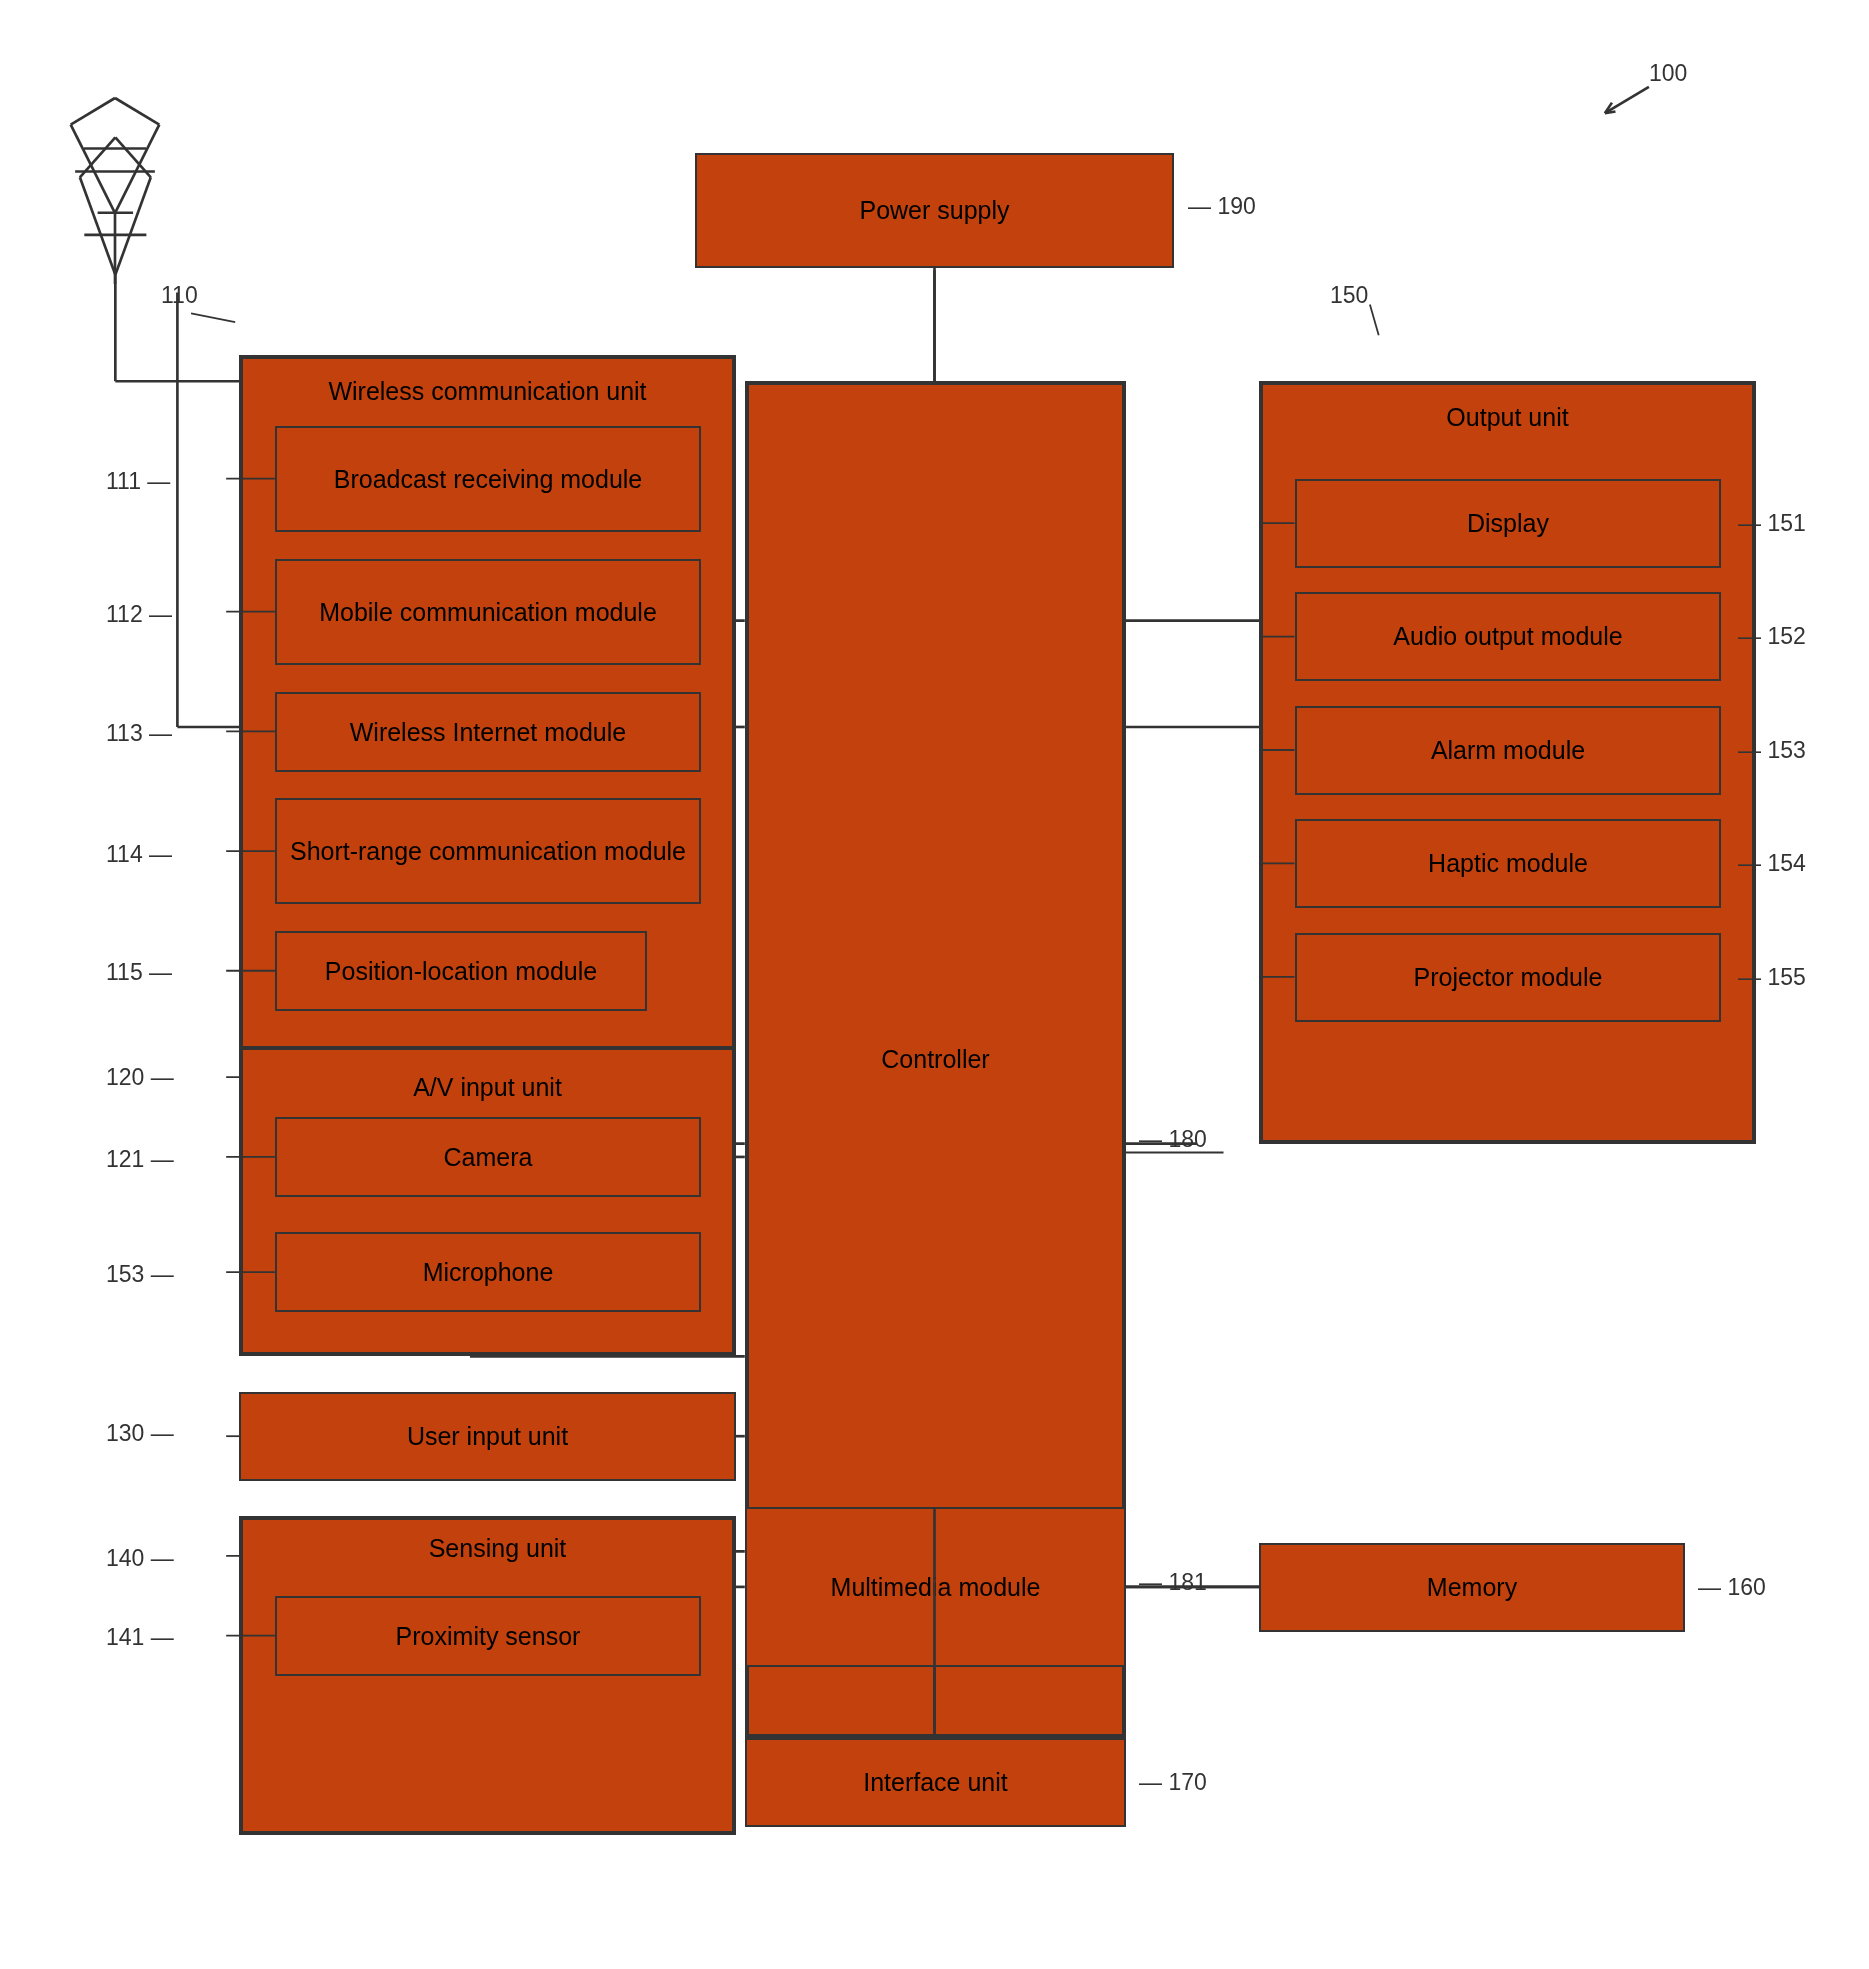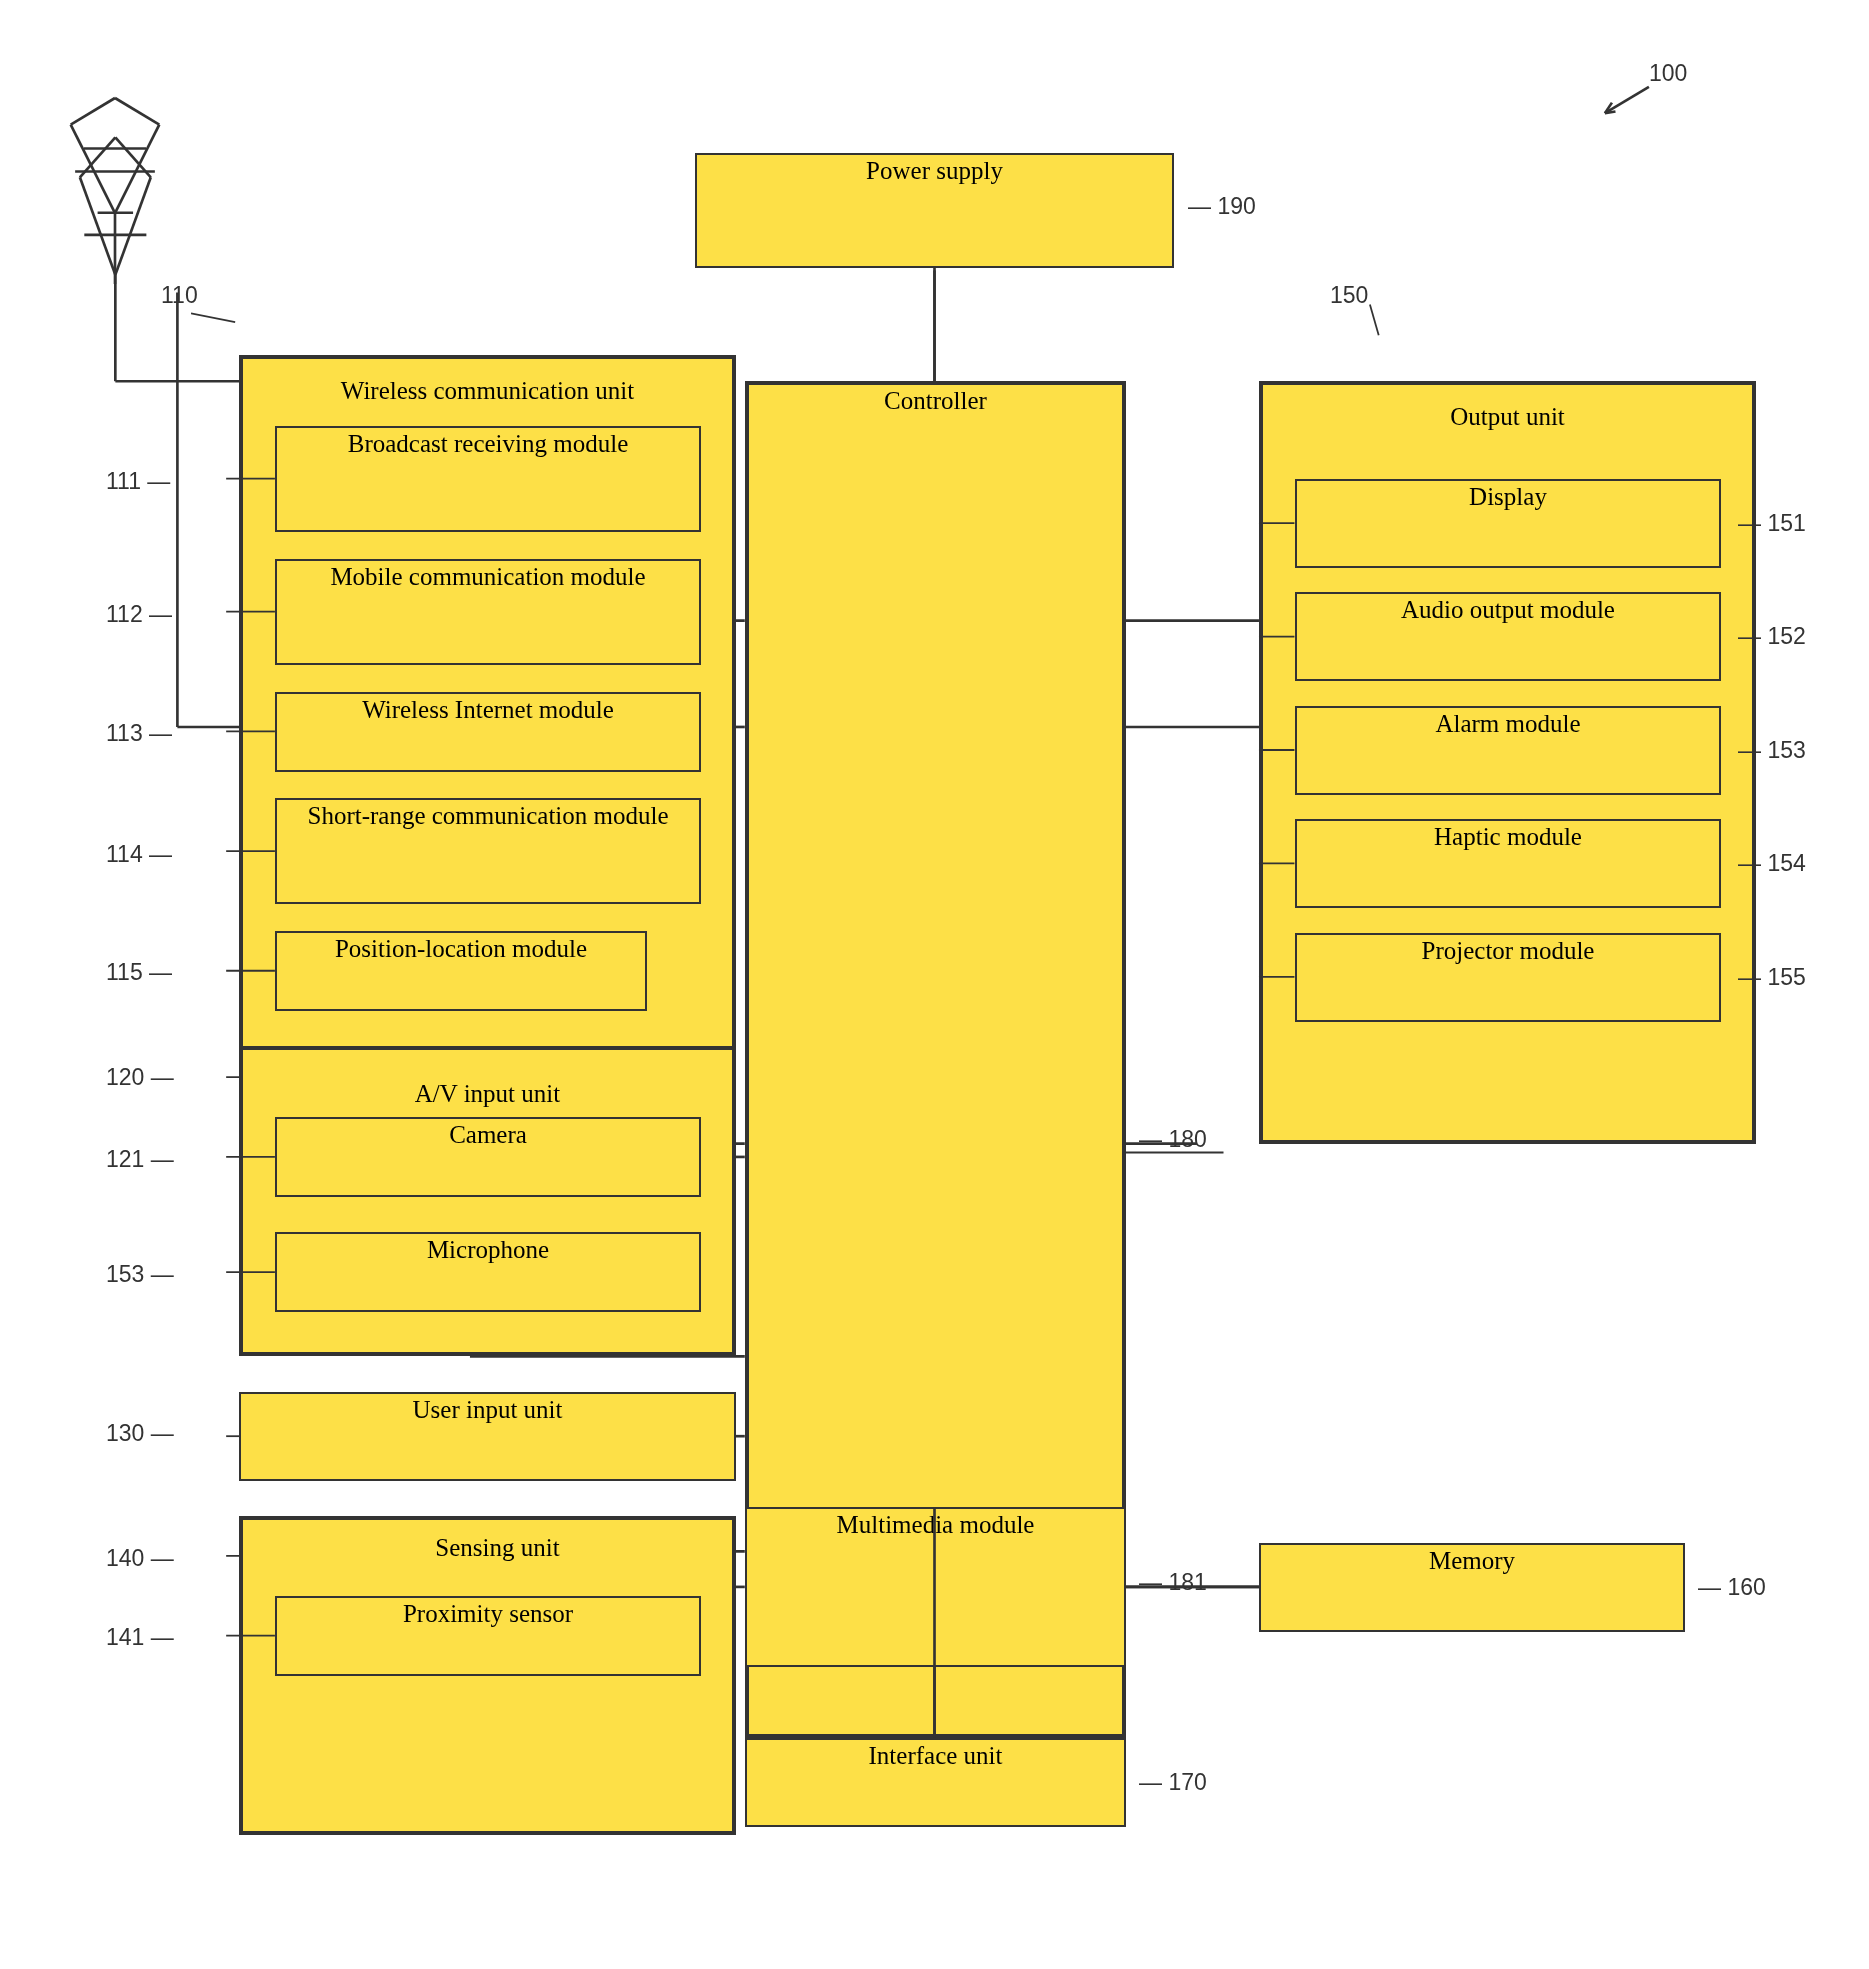--- a/index.html
+++ b/index.html
@@ -13,27 +13,27 @@
     }
     .diagram {
       position: absolute;
       top: 0; left: 0;
       width: 1869px;
       height: 1969px;
     }
     .box {
       position: absolute;
       border: 2.7px solid #333;
-      background: #fde047;
+      background: #c2410c;
       display: flex;
+      align-items: center;
       justify-content: center;
       text-align: center;
       font-size: 25px;
       line-height: 1.3;
-      font-family: Liberation Serif, serif;
     }
     .box-thick {
       border: 4.4px solid #333;
     }
     .label {
       position: absolute;
       font-size: 23px;
       color: #333;
       white-space: nowrap;
     }
@@ -147,21 +147,21 @@
 module</span>
   </div>
   <span class="label" style="top:841px; left:106px;">114 —</span>
 
   <div class="box" style="top:931px; left:275px; width:372px; height:80px;">
     <span>Position-location module</span>
   </div>
   <span class="label" style="top:959px; left:106px;">115 —</span>
 
   <div class="box box-thick" style="top:1046px; left:239px; width:497px; height:310px;">
-    <span style="position:absolute;top:28px;left:0;width:100%;text-align:center;font-size:25px;">A/V input unit</span>
+    <span style="position:absolute;top:21px;left:0;width:100%;text-align:center;font-size:25px;">A/V input unit</span>
   </div>
   <span class="label" style="top:1064px; left:106px;">120 —</span>
 
   <div class="box" style="top:1117px; left:275px; width:426px; height:80px;">
     <span>Camera</span>
   </div>
   <span class="label" style="top:1146px; left:106px;">121 —</span>
 
   <div class="box" style="top:1232px; left:275px; width:426px; height:80px;">
     <span>Microphone</span>

